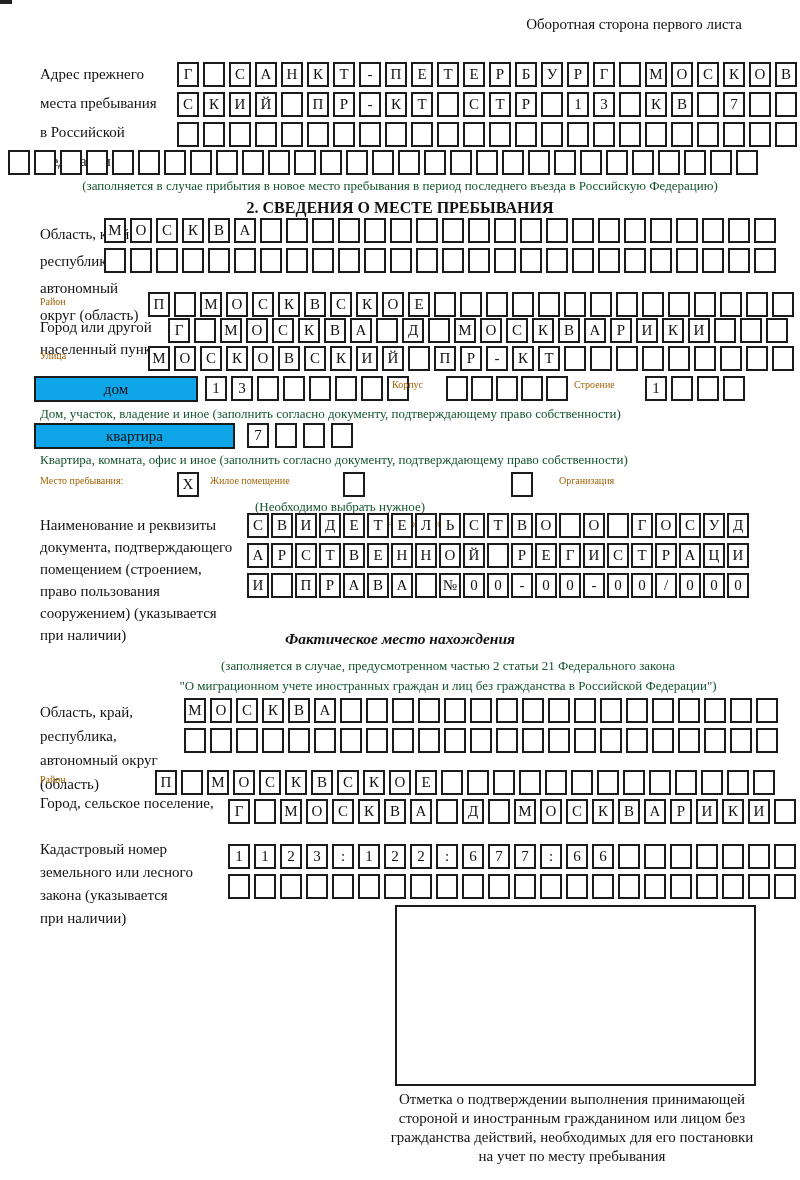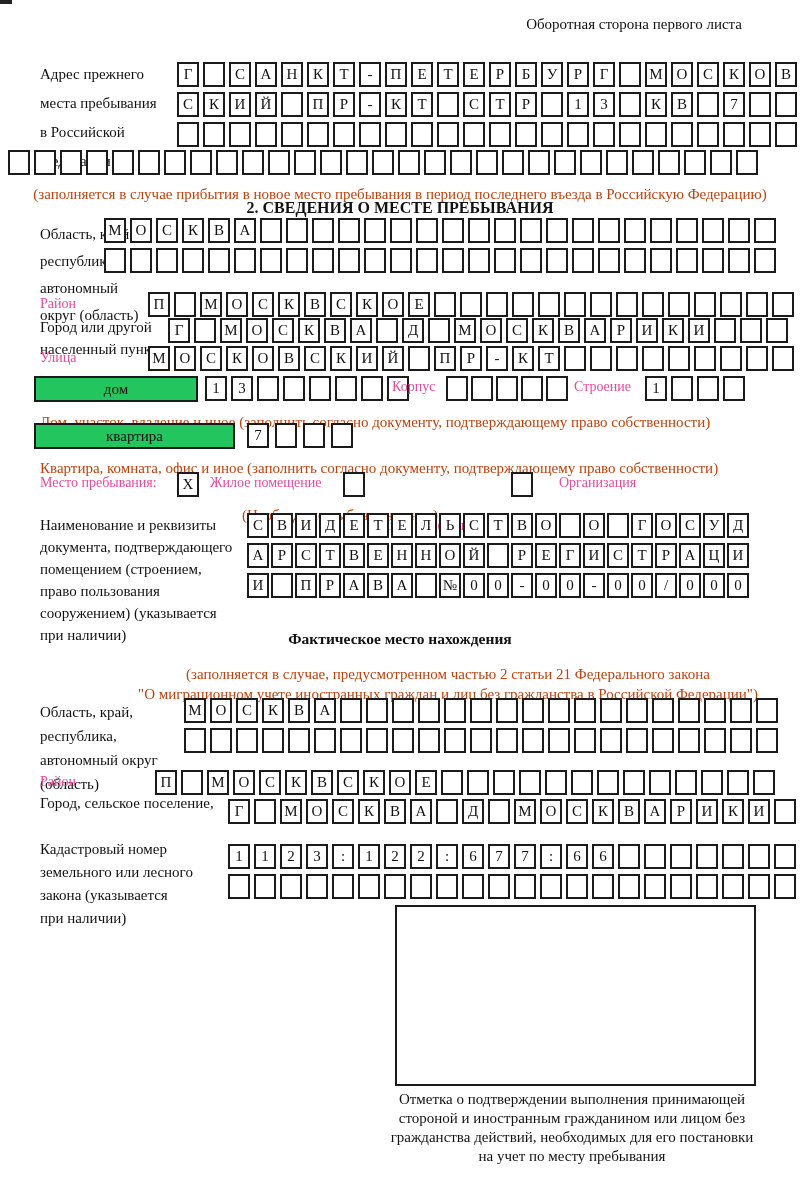--- a/index.html
+++ b/index.html
@@ -3,37 +3,37 @@
 <meta charset="utf-8">
 <style>
   html,body{margin:0;padding:0;background:#fff;}
   .page{
     position:relative;width:800px;height:1180px;background:#fff;overflow:hidden;
     font-family:"Liberation Serif","DejaVu Serif",serif;color:#111;
   }
   .abs{position:absolute;}
   .lbl{position:absolute;font-size:15px;line-height:28px;color:#111;}
   .lh27{line-height:27px;} .lh24{line-height:24px;} .lh23{line-height:23px;} .lh22{line-height:22px;}
-  .note{position:absolute;font-size:15px;color:#c2410c;white-space:nowrap;margin-top:8px;}
+  .note{position:absolute;font-size:13px;color:#14532d;white-space:nowrap;}
   .center{left:0;width:100%;text-align:center;}
   .heading{position:absolute;font-weight:bold;font-size:16px;color:#111;}
   .cellrow{position:absolute;white-space:nowrap;display:flex;}
   .cell{
     display:inline-block;flex:none;box-sizing:border-box;
     width:22px;height:25px;border:2px solid #1b1b1b;margin-right:4px;
     text-align:center;line-height:21px;font-size:15px;color:#111;background:#fff;
   }
   .p24 .cell{margin-right:2px;}
   .p25 .cell{margin-right:3px;}
   .p28 .cell{margin-right:6px;}
   .bigbox{
     position:absolute;box-sizing:border-box;height:26px;border:2px solid #1b1b1b;
-    text-align:center;line-height:22px;font-size:15px;background:#22c55e;color:#111;
+    text-align:center;line-height:22px;font-size:15px;background:#0ea5e9;color:#111;
   }
-  .inlinelbl{position:absolute;font-size:14px;color:#ec4899;white-space:nowrap;}
+  .inlinelbl{position:absolute;font-size:10px;color:#a16207;white-space:nowrap;}
   .stamp{position:absolute;border:2px solid #1b1b1b;background:#fff;}
   .caption{position:absolute;font-size:15px;line-height:19px;text-align:center;color:#111;}
   .artifact{position:absolute;background:#222;}
 </style>
 </head>
 <body>
 
 <div class="page">
 
   <div class="artifact" style="left:0;top:0;width:12px;height:4px;"></div>
@@ -428,21 +428,21 @@
       <span class="cell">0</span>
       <span class="cell">-</span>
       <span class="cell">0</span>
       <span class="cell">0</span>
       <span class="cell">/</span>
       <span class="cell">0</span>
       <span class="cell">0</span>
       <span class="cell">0</span>
     </div>
 
-  <div class="heading center" style="top:630px;font-size:15.5px;">Фактическое место нахождения</div>
+  <div class="heading center" style="top:630px;font-size:15.5px;font-style:italic;">Фактическое место нахождения</div>
   <div class="note center lh22" style="top:656px;white-space:normal;line-height:20px;padding-left:48px;">
       <div>(заполняется в случае, предусмотренном частью 2 статьи 21 Федерального закона</div>
       <div>"О миграционном учете иностранных граждан и лиц без гражданства в Российской Федерации")</div>
     </div>
 
   <div class="lbl lh24" style="left:40px;top:700px;">
       <div>Область, край,</div>
       <div>республика,</div>
       <div>автономный округ</div>
       <div>(область)</div>

